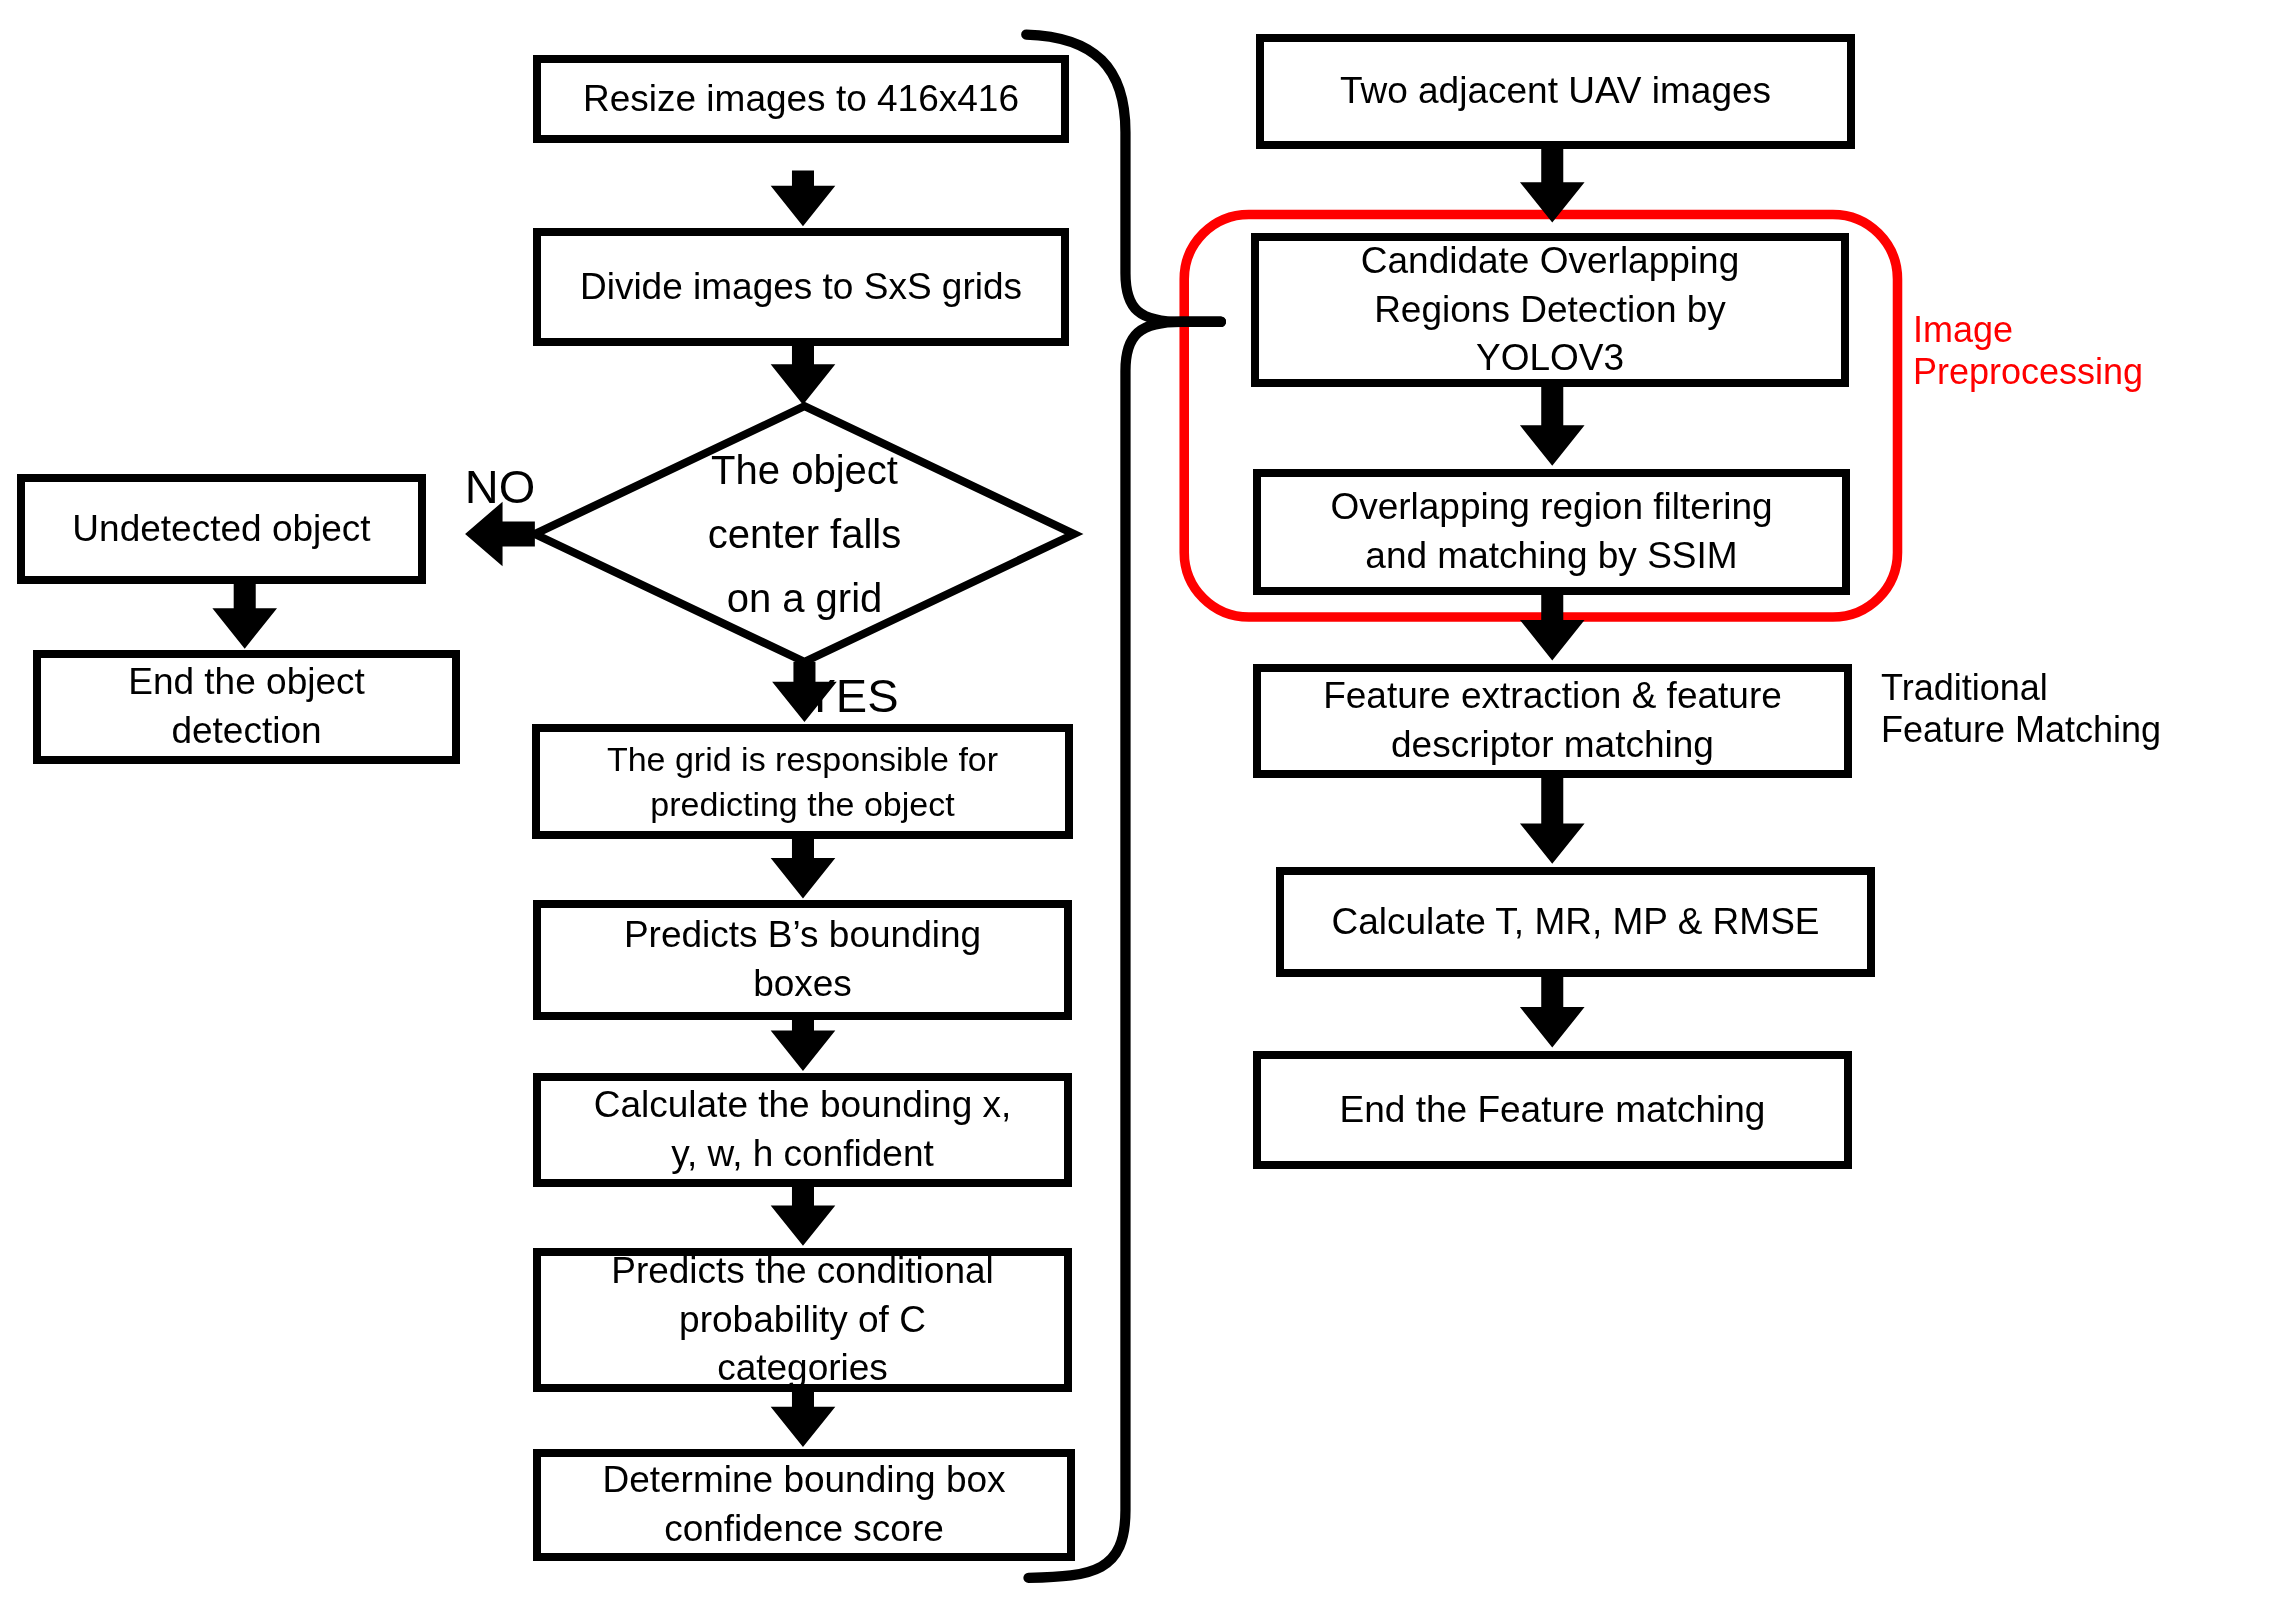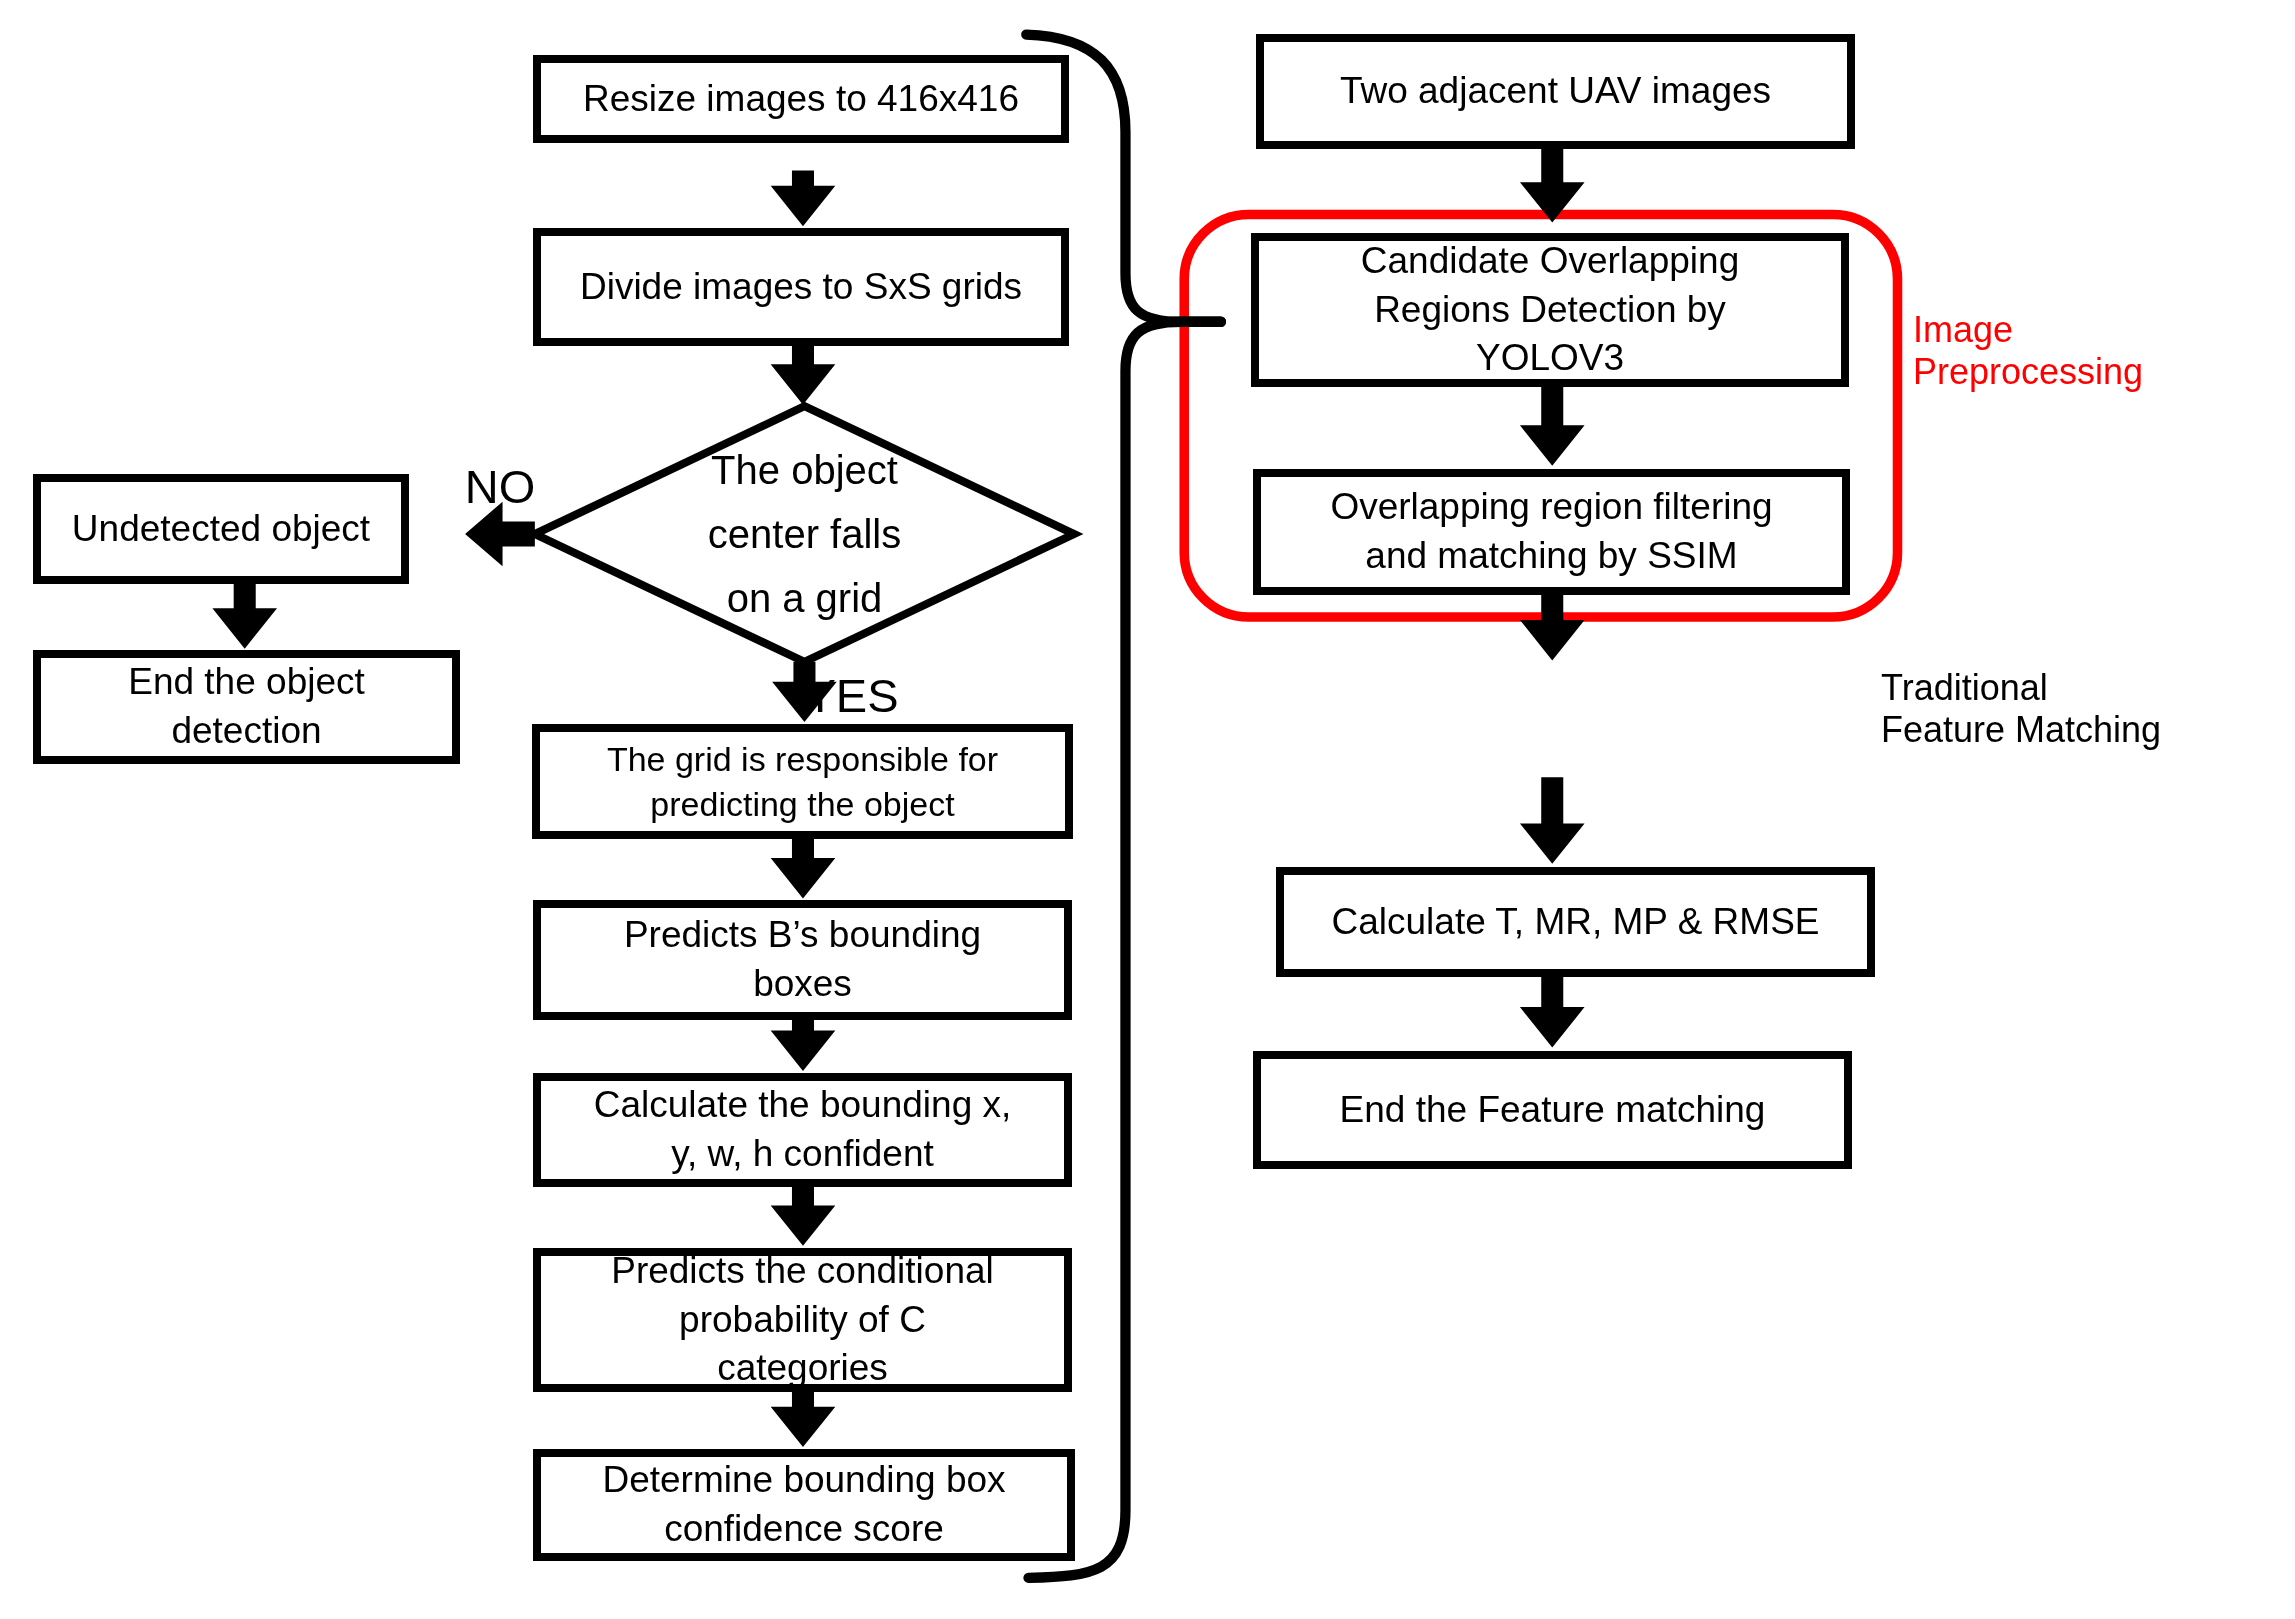--- a/index.html
+++ b/index.html
@@ -82,21 +82,21 @@
   <div class="node" style="left:533px;top:228px;width:536px;height:118px;">Divide images to SxS grids</div>
 
   <div class="floating diamond-label" style="left:584px;top:415px;width:441px;height:238px;">The object
 center falls
 on a grid</div>
 
   <div class="floating branch-label" style="left:452px;top:461px;width:96px;height:51px;">NO</div>
 
   <div class="floating branch-label" style="left:789px;top:670px;width:125px;height:51px;">YES</div>
 
-  <div class="node" style="left:33px;top:474px;width:376px;height:110px;">Undetected object</div>
+  <div class="node" style="left:17px;top:474px;width:409px;height:110px;">Undetected object</div>
 
   <div class="node" style="left:33px;top:650px;width:427px;height:114px;">End the object
 detection</div>
 
   <div class="node small" style="left:532px;top:724px;width:541px;height:115px;">The grid is responsible for
 predicting the object</div>
 
   <div class="node" style="left:533px;top:900px;width:539px;height:120px;">Predicts B’s bounding
 boxes</div>
 
@@ -112,20 +112,22 @@
 
   <div class="node" style="left:1256px;top:34px;width:599px;height:115px;">Two adjacent UAV images</div>
 
   <div class="node" style="left:1251px;top:233px;width:598px;height:154px;">Candidate Overlapping
 Regions Detection by
 YOLOV3</div>
 
   <div class="node" style="left:1253px;top:469px;width:597px;height:126px;">Overlapping region filtering
 and matching by SSIM</div>
 
+  <div class="node" style="left:1253px;top:664px;width:599px;height:114px;">Feature extraction &amp; feature
+descriptor matching</div>
 
   <div class="node" style="left:1276px;top:867px;width:599px;height:110px;">Calculate T, MR, MP &amp; RMSE</div>
 
   <div class="node" style="left:1253px;top:1051px;width:599px;height:118px;">End the Feature matching</div>
 
   <div class="side-label red" style="left:1913px;top:309px;width:382px;">Image
 Preprocessing</div>
 
   <div class="side-label" style="left:1881px;top:667px;width:441px;">Traditional
 Feature Matching</div>

